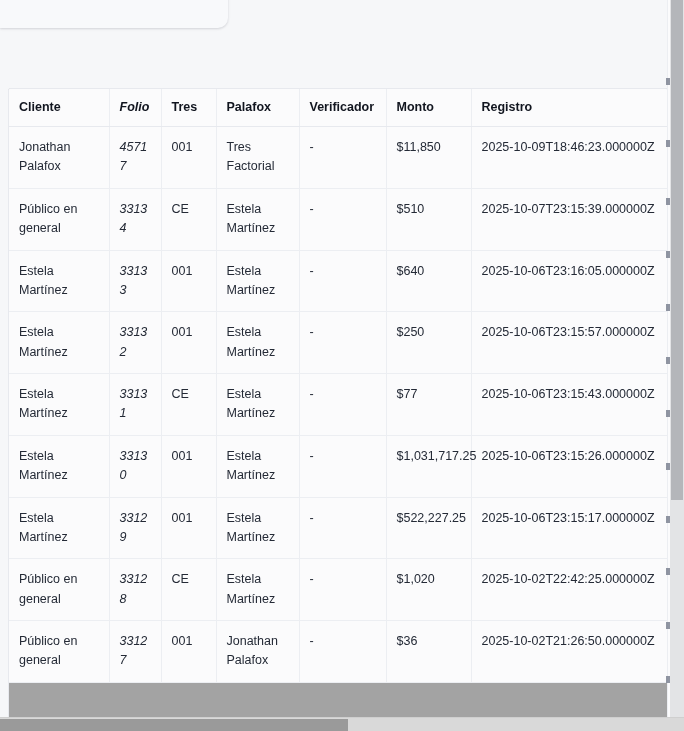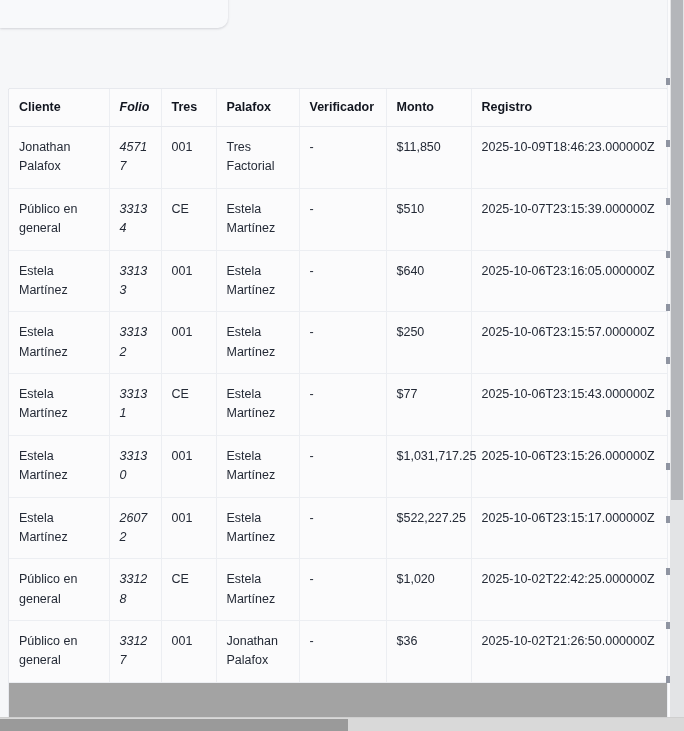--- a/index.html
+++ b/index.html
@@ -246,21 +246,21 @@
           <td class="col-folio">33130</td>
           <td class="col-caja">001</td>
           <td class="col-receptor">Estela Martínez</td>
           <td class="col-verificador">-</td>
           <td class="col-monto cell-nowrap">$1,031,717.25</td>
           <td class="col-registro cell-nowrap">2025-10-06T23:15:26.000000Z</td>
         </tr>
 
         <tr>
           <td class="col-cliente">Estela Martínez</td>
-          <td class="col-folio">26072</td>
+          <td class="col-folio">33129</td>
           <td class="col-caja">001</td>
           <td class="col-receptor">Estela Martínez</td>
           <td class="col-verificador">-</td>
           <td class="col-monto cell-nowrap">$522,227.25</td>
           <td class="col-registro cell-nowrap">2025-10-06T23:15:17.000000Z</td>
         </tr>
 
         <tr>
           <td class="col-cliente">Público en general</td>
           <td class="col-folio">33128</td>

